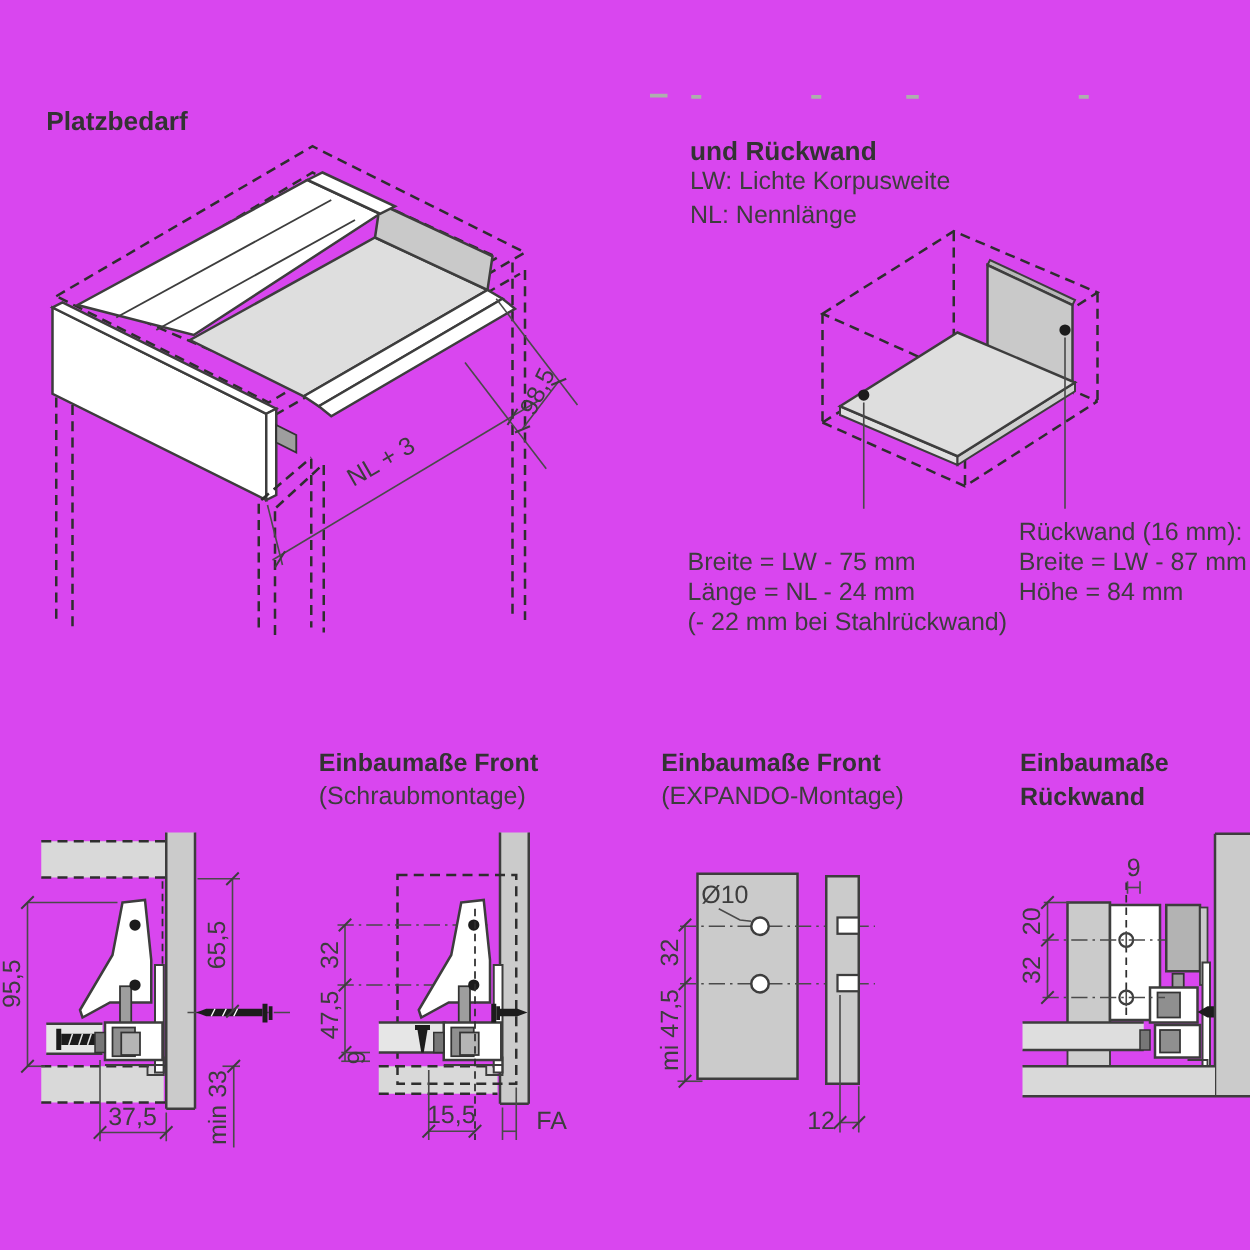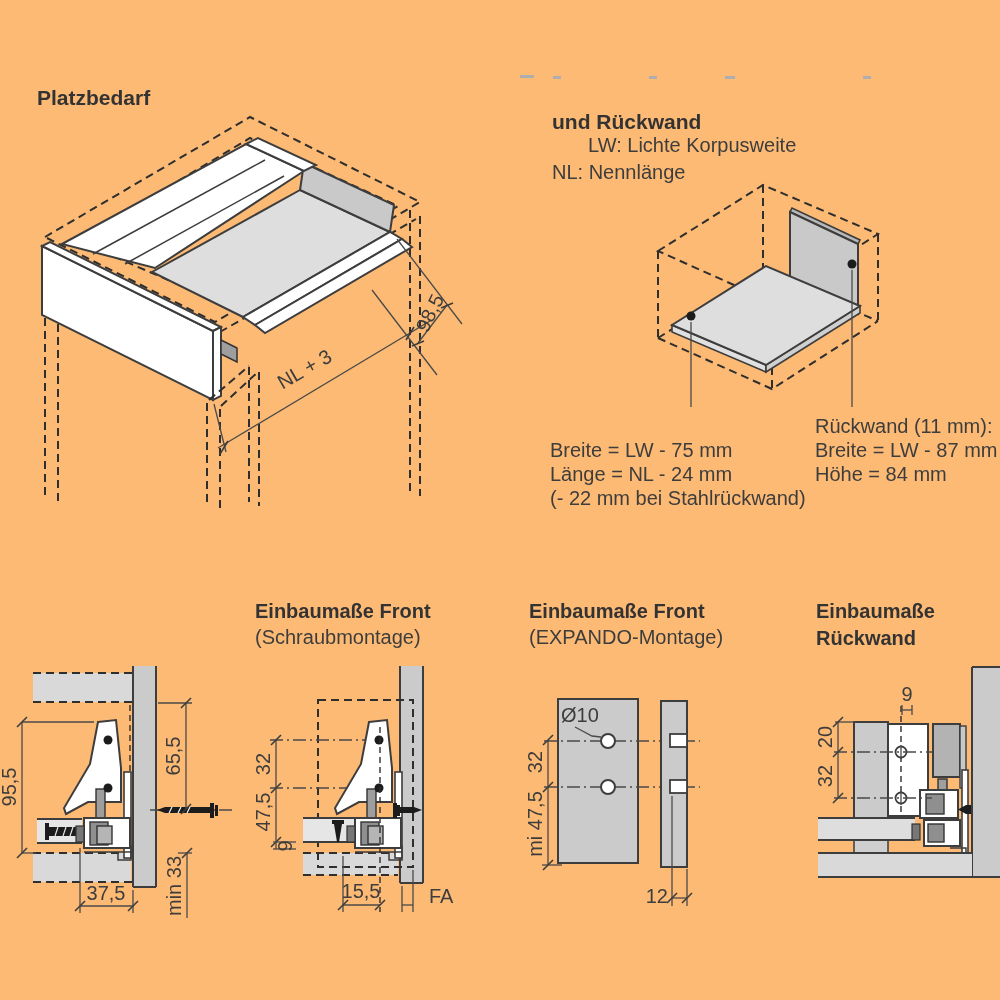--- a/index.html
+++ b/index.html
@@ -1,16 +1,16 @@
 <!DOCTYPE html>
 <html><head>
 <meta charset="utf-8">
 <style>
   html,body{margin:0;padding:0;background:#ffffff;}
-  #page{position:relative;width:1000px;height:1000px;background:#fdba74;overflow:hidden;
+  #page{position:relative;width:1000px;height:1000px;background:#d946ef;overflow:hidden;
         font-family:"Liberation Sans",sans-serif;color:#3a3a3a;}
   .abs{position:absolute;}
   .h1{font-size:21px;font-weight:bold;color:#333;white-space:nowrap;}
   .h2{font-size:20px;font-weight:bold;color:#333;white-space:nowrap;}
   .body-line{font-size:20px;color:#3d3d3d;white-space:nowrap;}
   .sub{font-size:20px;font-weight:normal;color:#3d3d3d;white-space:nowrap;text-align:center;}
   svg{position:absolute;overflow:visible;}
   svg text{font-family:"Liberation Sans",sans-serif;font-size:20px;fill:#3d3d3d;}
   .artifact{position:absolute;height:3px;background:#aeaeae;}
   
@@ -36,28 +36,28 @@
 
   <div class="artifact" style="left:520px;top:75px;width:14px;"></div>
   <div class="artifact" style="left:553px;top:76px;width:8px;"></div>
   <div class="artifact" style="left:649px;top:76px;width:8px;"></div>
   <div class="artifact" style="left:725px;top:76px;width:10px;"></div>
   <div class="artifact" style="left:863px;top:76px;width:8px;"></div>
 
   <div class="abs h1" style="left:37px;top:86px;">Platzbedarf</div>
 
   <div class="abs h1" style="left:552px;top:110px;">und Rückwand</div>
-  <div class="abs body-line" style="left:552px;top:134px;margin-left:36px;">LW: Lichte Korpusweite</div>
+  <div class="abs body-line" style="left:552px;top:134px;">LW: Lichte Korpusweite</div>
   <div class="abs body-line" style="left:552px;top:161px;">NL: Nennlänge</div>
 
   <div class="abs body-line" style="left:550px;top:439px;">Breite = LW - 75 mm</div>
   <div class="abs body-line" style="left:550px;top:463px;">Länge = NL - 24 mm</div>
   <div class="abs body-line" style="left:550px;top:487px;">(- 22 mm bei Stahlrückwand)</div>
 
-  <div class="abs body-line" style="left:815px;top:415px;">Rückwand (11 mm):</div>
+  <div class="abs body-line" style="left:815px;top:415px;">Rückwand (16 mm):</div>
   <div class="abs body-line" style="left:815px;top:439px;">Breite = LW - 87 mm</div>
   <div class="abs body-line" style="left:815px;top:463px;">Höhe = 84 mm</div>
 
   <div class="abs h2" style="left:255px;top:600px;">Einbaumaße Front</div>
   <div class="abs sub" style="left:255px;top:626px;">(Schraubmontage)</div>
   <div class="abs h2" style="left:529px;top:600px;">Einbaumaße Front</div>
   <div class="abs sub" style="left:529px;top:626px;">(EXPANDO-Montage)</div>
   <div class="abs h2" style="left:816px;top:600px;">Einbaumaße</div>
   <div class="abs h2" style="left:816px;top:627px;">Rückwand</div>
 

